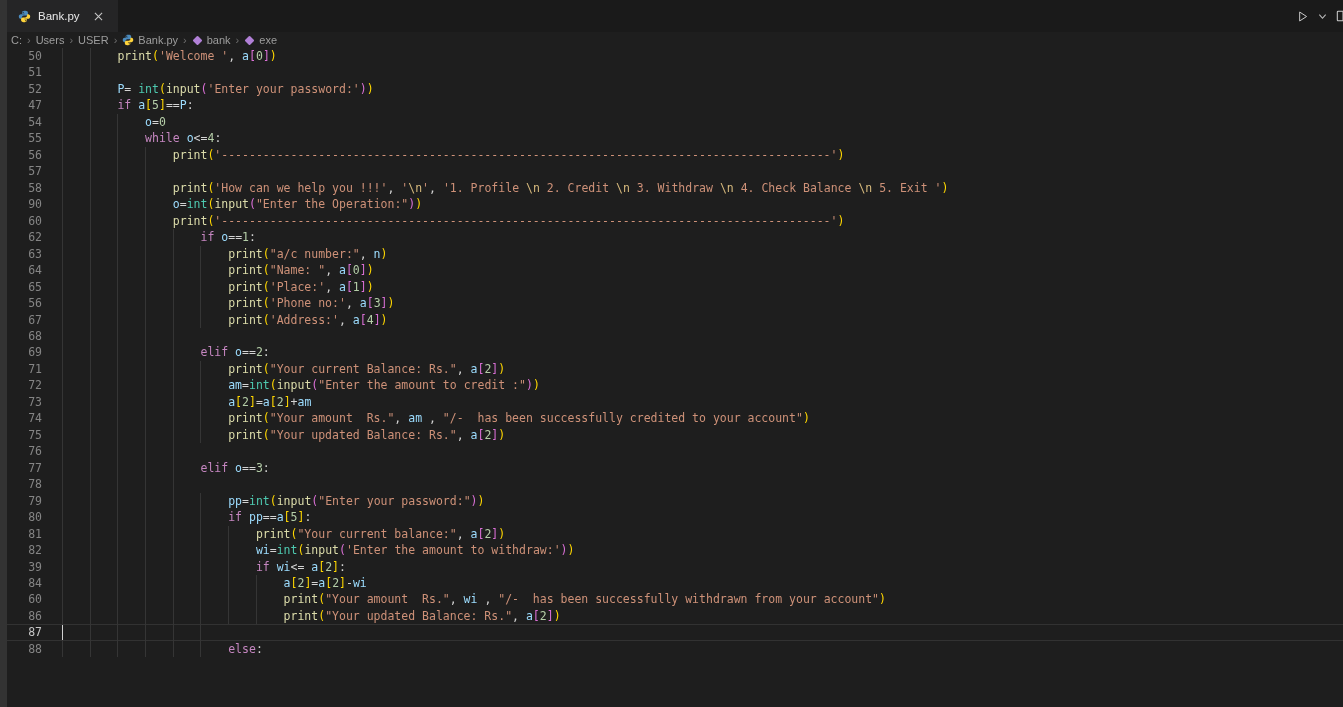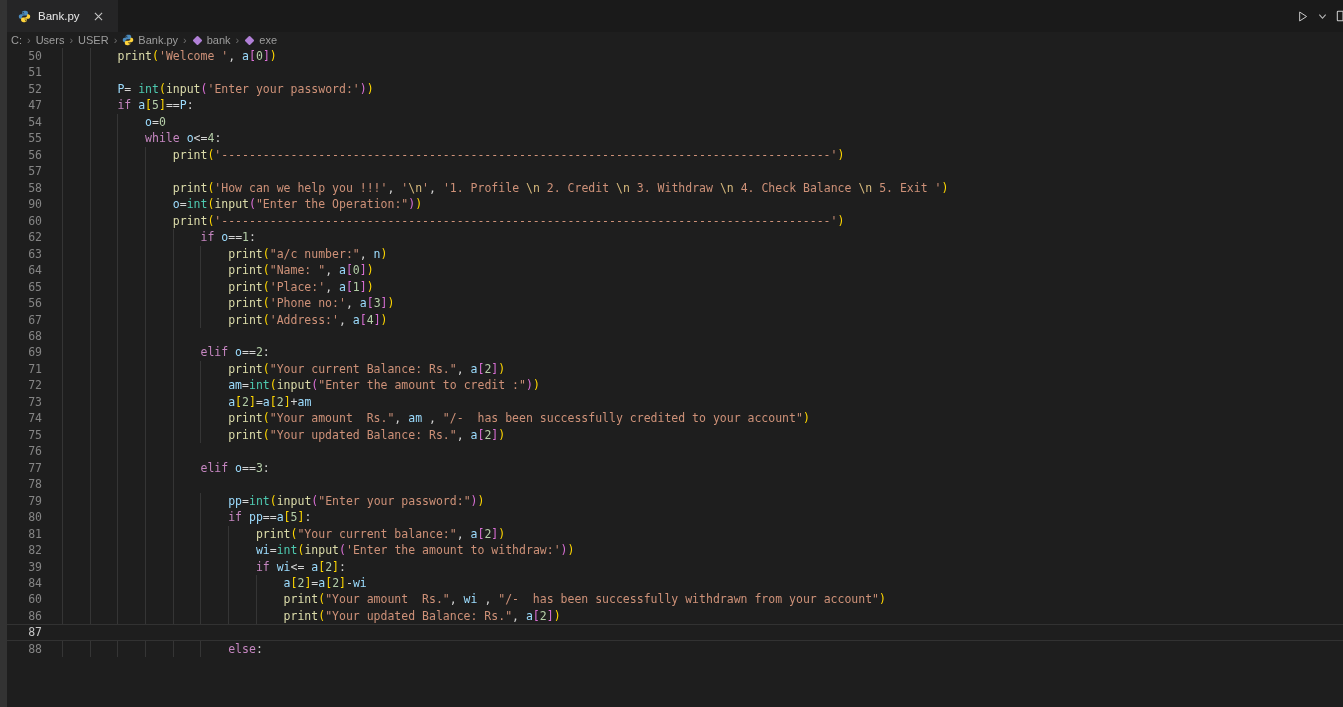--- a/index.html
+++ b/index.html
@@ -41,21 +41,21 @@
     transform:rotate(45deg); border-radius:1px; margin:0 2px;
   }
 
   
   .code-area {
     position:absolute; left:7px; right:0; top:48px; bottom:0;
     font-family:"DejaVu Sans Mono","Liberation Mono",monospace;
     font-size:11.5px; color:#d4d4d4;
   }
   .row { display:flex; height:16.475px; line-height:16.475px; position:relative; }
-  .row.current { box-shadow: inset 0 1px 0 #323232, inset 0 -1px 0 #323232; align-items: center; }
+  .row.current { box-shadow: inset 0 1px 0 #323232, inset 0 -1px 0 #323232; }
   .gutter {
     flex:none; width:55px; padding-right:20px; text-align:right;
     color:#858585; user-select:none;
   }
   .row.current .gutter { color:#c6c6c6; }
   .content { position:relative; flex:1; white-space:pre; overflow:hidden; }
   .guide { position:absolute; top:0; bottom:0; width:1px; background:#353535; }
   .cursor { position:absolute; left:-1px; top:1px; bottom:1px; width:1.6px; background:#d0d0d0; }
 
   svg { display:block; }

